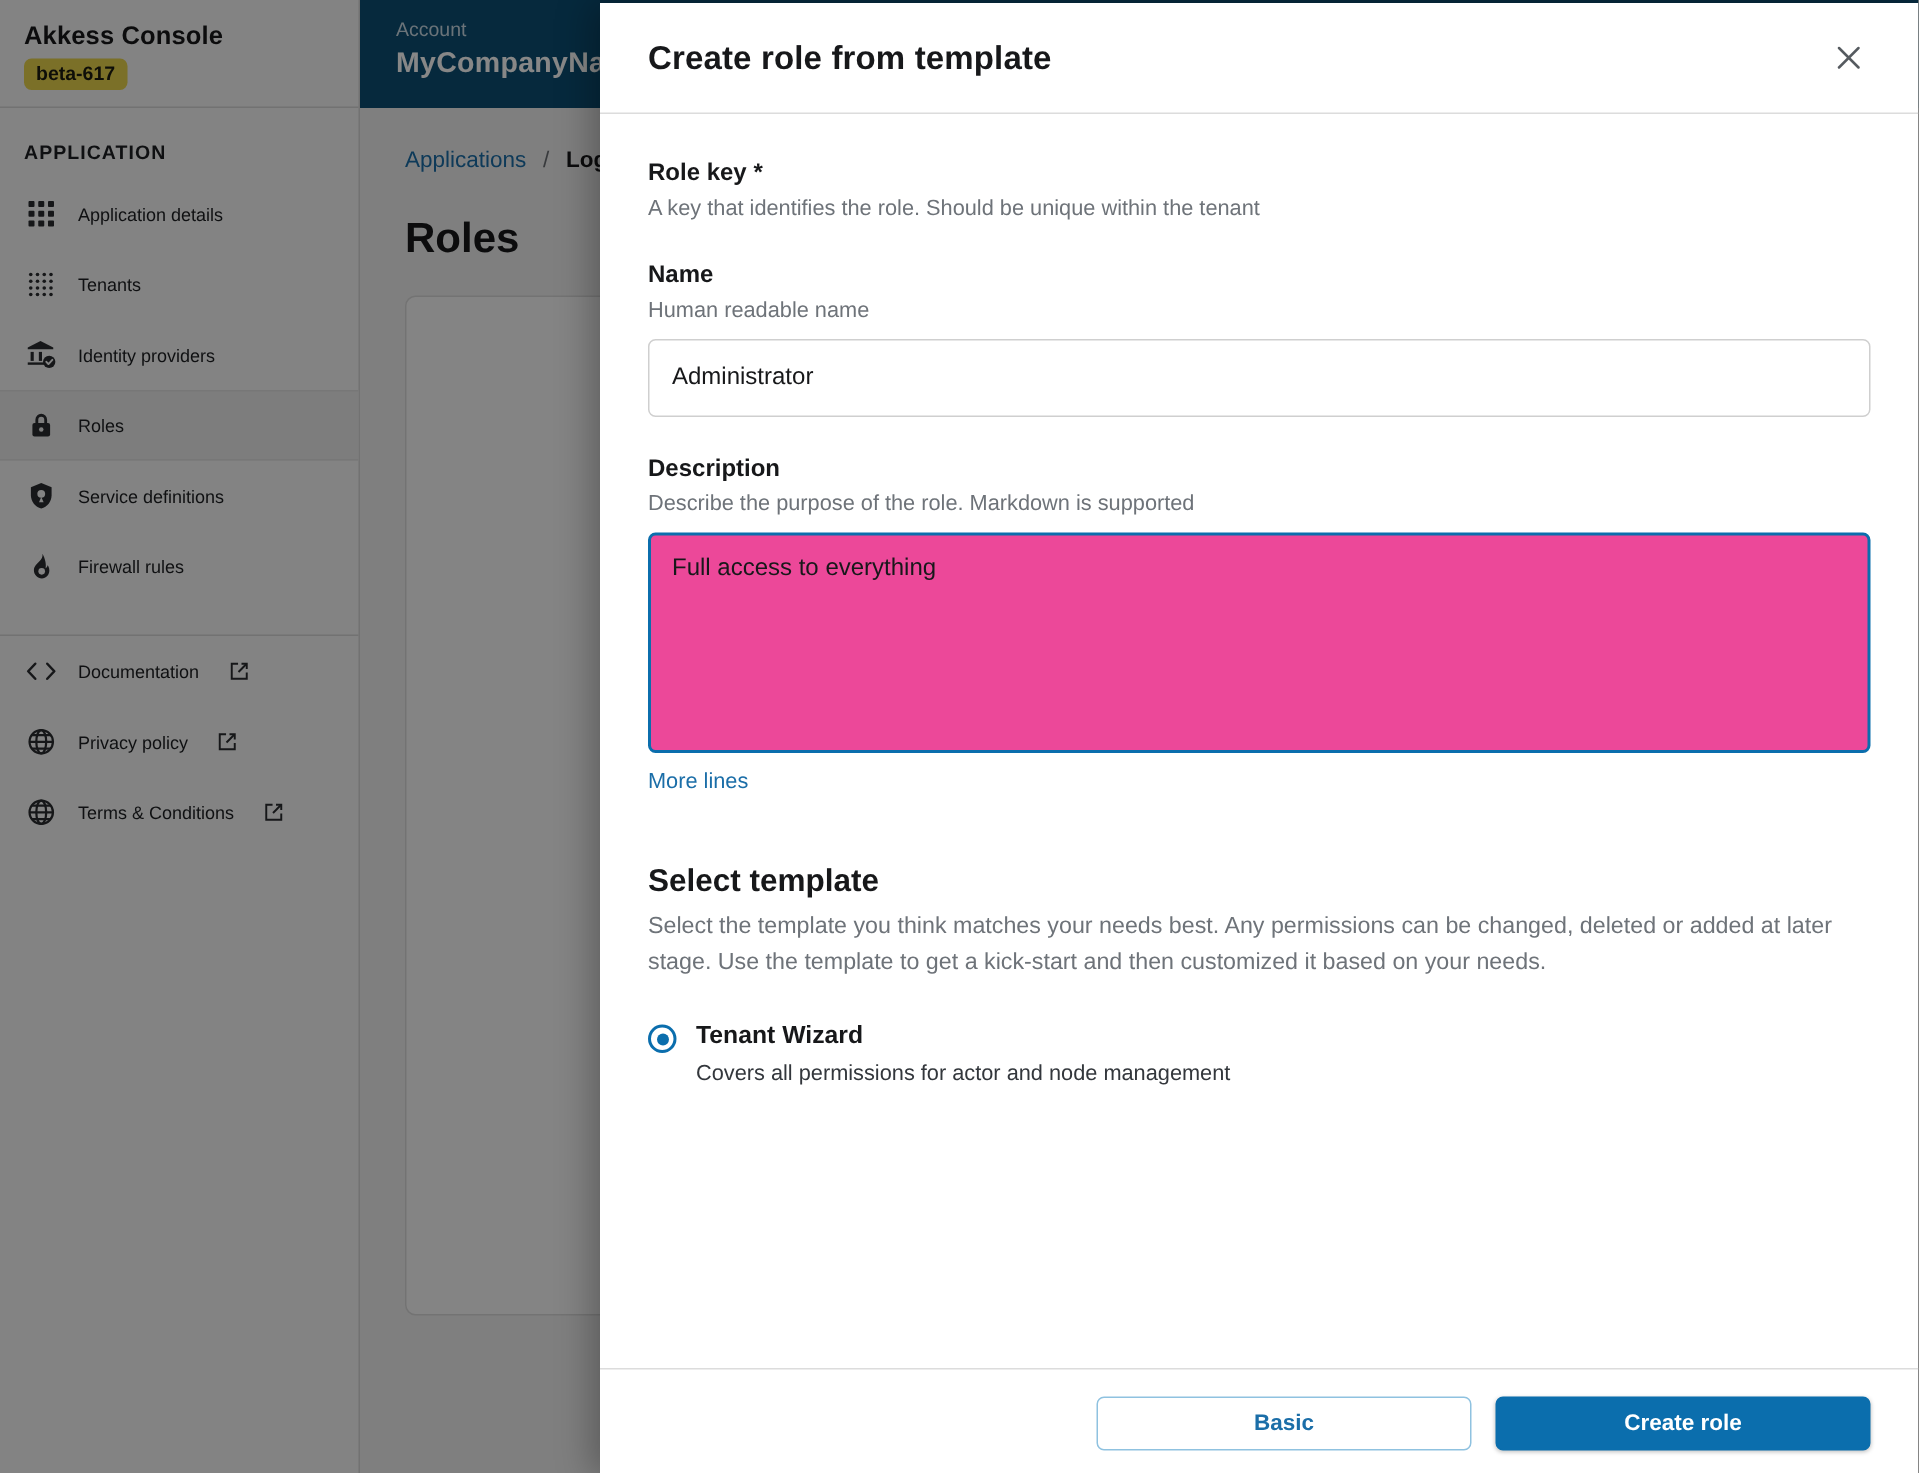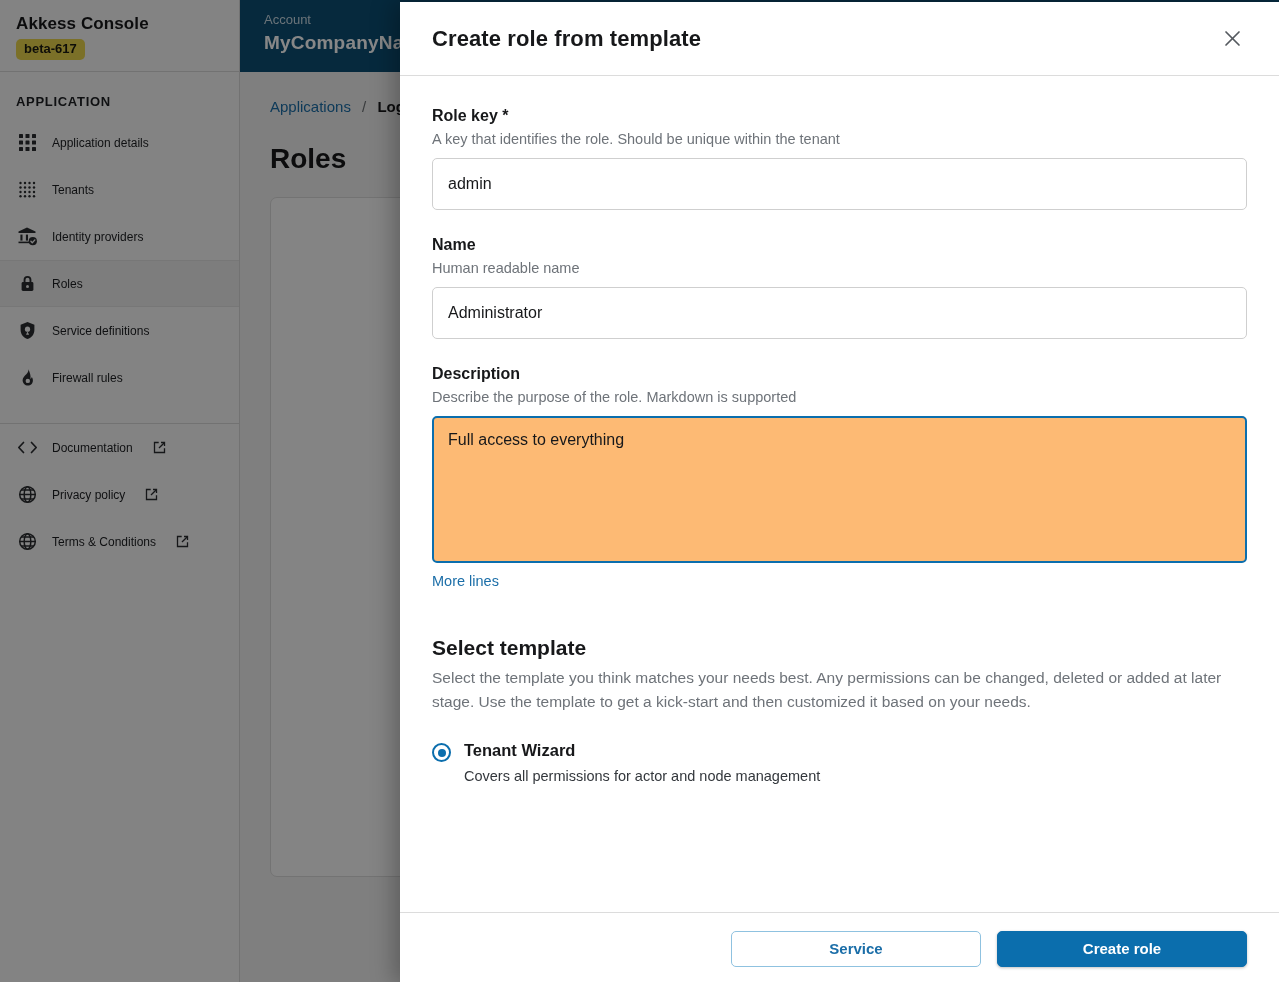--- a/index.html
+++ b/index.html
@@ -229,21 +229,21 @@
     height: 147px;
     border: 2px solid #0b6ead;
     border-radius: 5px;
     padding: 11px 14px;
     font-size: 16px;
     color: #17181a;
     font-family: "Liberation Sans", sans-serif;
     resize: none;
     outline: none;
     line-height: 22px;
-    background: #fdba74;
+    background: #ec4899;
   }
   .more-lines {
     display: inline-block;
     margin-top: 6px;
     font-size: 14.5px;
     color: #1b6ea8;
     cursor: pointer;
     text-decoration: none;
   }
   .section-title {
@@ -530,21 +530,20 @@
             <line x1="16" y1="3" x2="3" y2="16"></line>
         </svg>
       </button>
     </div>
 
     <div class="modal-body">
 
       <div class="field">
         <div class="field-label">Role key *</div>
         <div class="field-help">A key that identifies the role. Should be unique within the tenant</div>
-        <input class="text-input" type="text" value="admin" style="">
       </div>
 
       <div class="field">
         <div class="field-label">Name</div>
         <div class="field-help">Human readable name</div>
         <input class="text-input" type="text" value="Administrator" style="">
       </div>
 
       <div class="field">
         <div class="field-label">Description</div>
@@ -561,18 +560,18 @@
         <span class="radio-mark"></span>
         <span class="radio-text">
           <span class="radio-title" style="display:block">Tenant Wizard</span>
           <span class="radio-desc" style="display:block">Covers all permissions for actor and node management</span>
         </span>
       </div>
 
     </div>
 
     <div class="modal-footer">
-      <button class="btn btn-secondary">Service</button>
+      <button class="btn btn-secondary">Basic</button>
       <button class="btn btn-primary">Create role</button>
     </div>
 
   </div>
 </div>
 
 </body></html>

